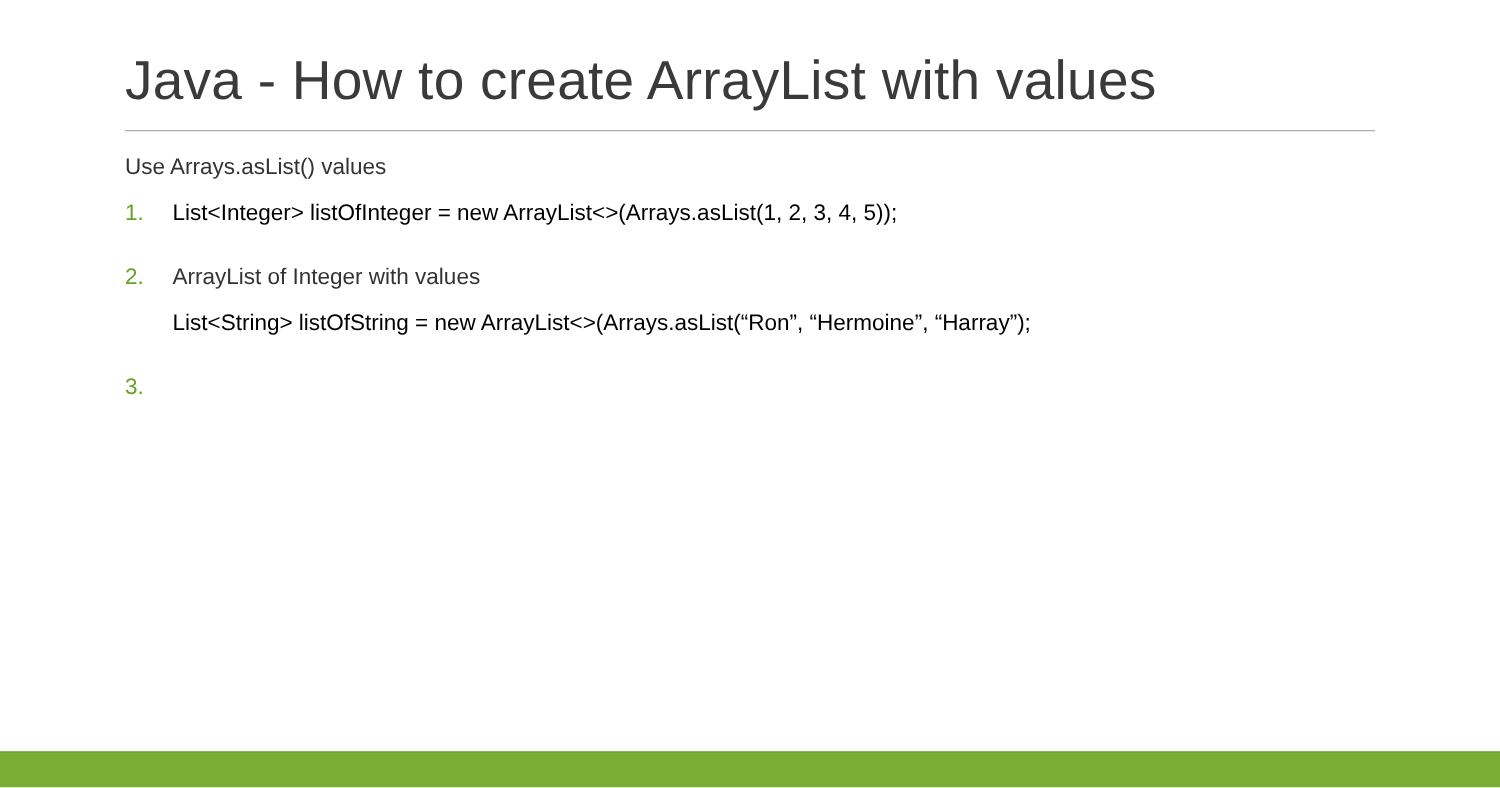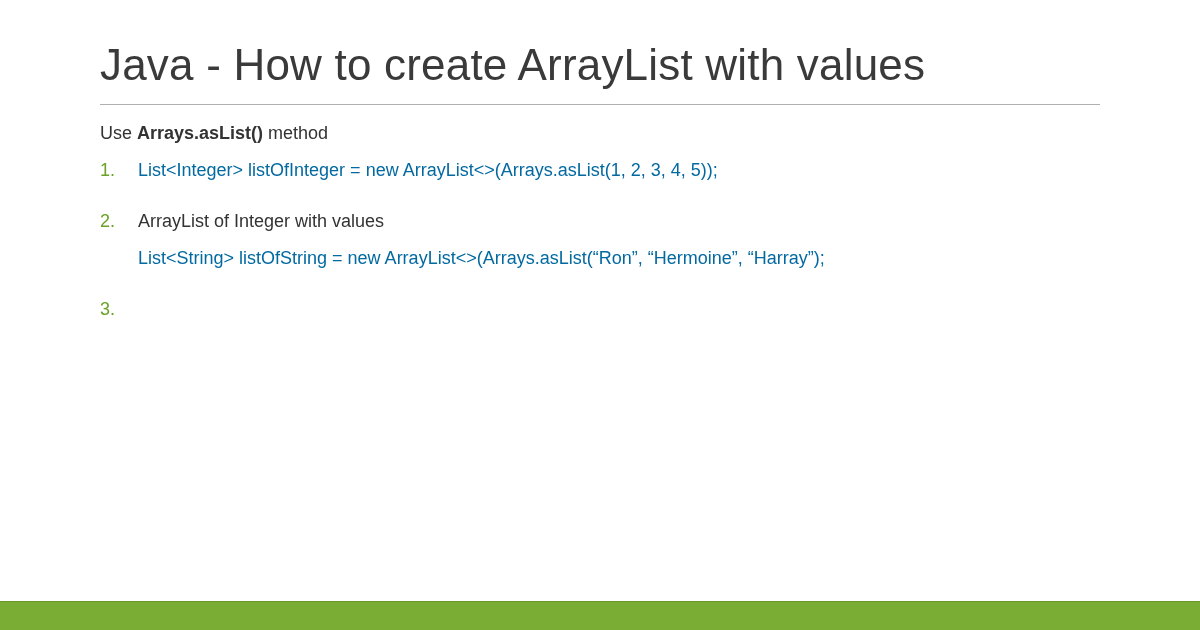--- a/index.html
+++ b/index.html
@@ -24,21 +24,21 @@
     border-top: 1px solid #b0b0b0;
   }
   .content {
     padding: 0 100px;
     color: #333;
   }
   .intro {
     font-size: 18px;
     margin-bottom: 16px;
   }
-  .intro .method { font-weight: 700; }
+  .intro .method { font-weight: 400; }
   ol.examples {
     list-style: none;
     counter-reset: item;
   }
   ol.examples > li {
     counter-increment: item;
     position: relative;
     padding-left: 38px;
     margin-bottom: 30px;
   }
@@ -51,21 +51,21 @@
     color: #6aa126;
     font-weight: 400;
   }
   .ex-title {
     font-size: 18px;
     color: #333;
     margin-bottom: 16px;
   }
   .ex-code {
     font-size: 18px;
-    color: #0369a1;
+    color: #000000;
     font-family: "Segoe UI", Arial, sans-serif;
     white-space: nowrap;
   }
   .footer-bar {
     position: absolute;
     left: 0;
     bottom: 0;
     width: 100%;
     height: 28px;
     background: #79ad34;
@@ -73,21 +73,21 @@
   }
 </style>
 </head>
 <body>
 
 <h1 class="slide-title">Java - How to create ArrayList with values</h1>
 <hr class="divider">
 
 <div class="content">
   <p class="intro">
-    <span>Use </span><span class="method">Arrays.asList()</span><span> method</span>
+    <span>Use </span><span class="method">Arrays.asList()</span><span> values</span>
   </p>
 
   <ol class="examples">
     <li>
       <div class="ex-code">List&lt;Integer&gt; listOfInteger = new ArrayList&lt;&gt;(Arrays.asList(1, 2, 3, 4, 5));</div>
     </li>
     <li>
       <div class="ex-title">ArrayList of Integer with values</div>
       <div class="ex-code">List&lt;String&gt; listOfString = new ArrayList&lt;&gt;(Arrays.asList(“Ron”, “Hermoine”, “Harray”);</div>
     </li>

